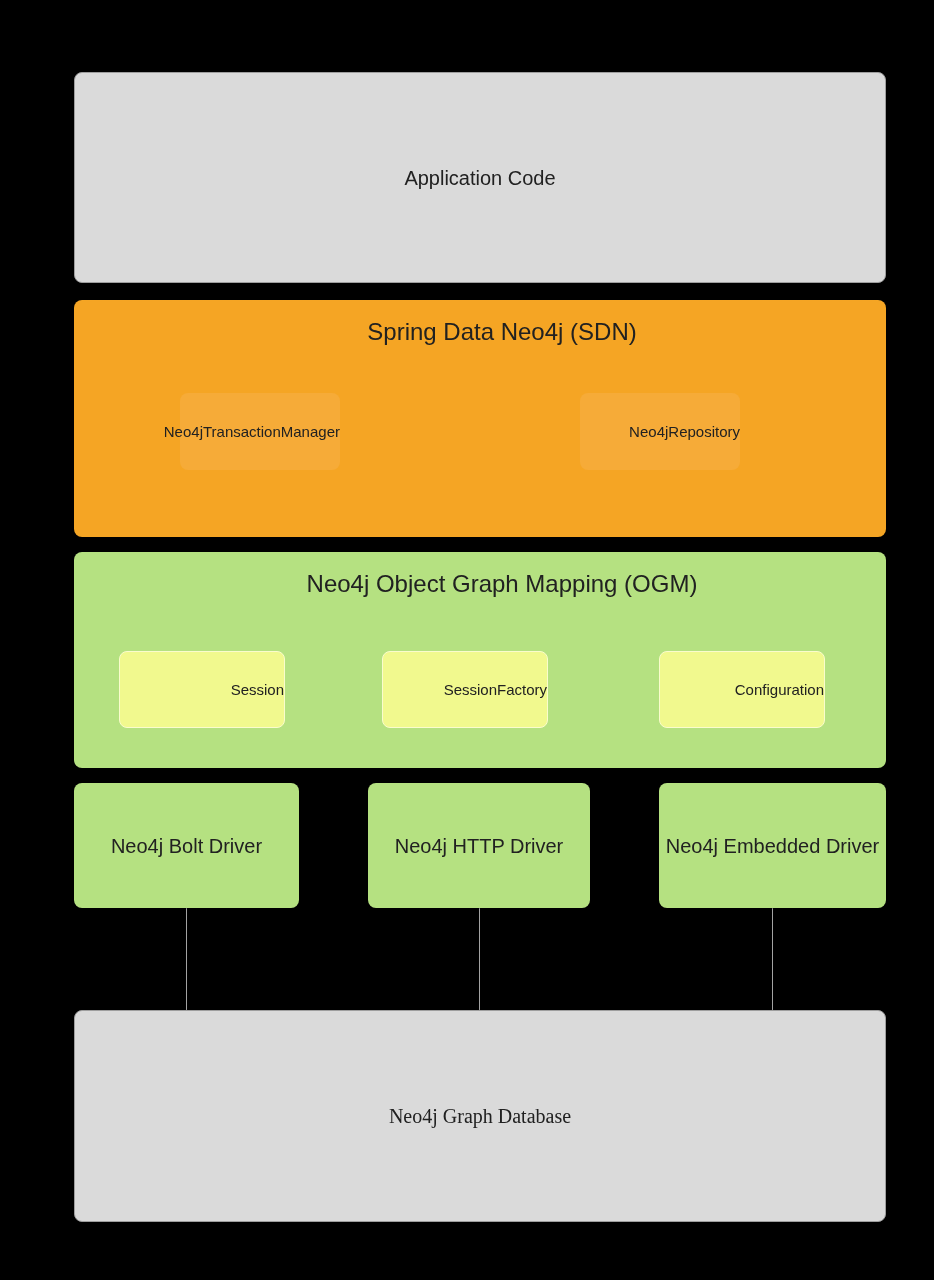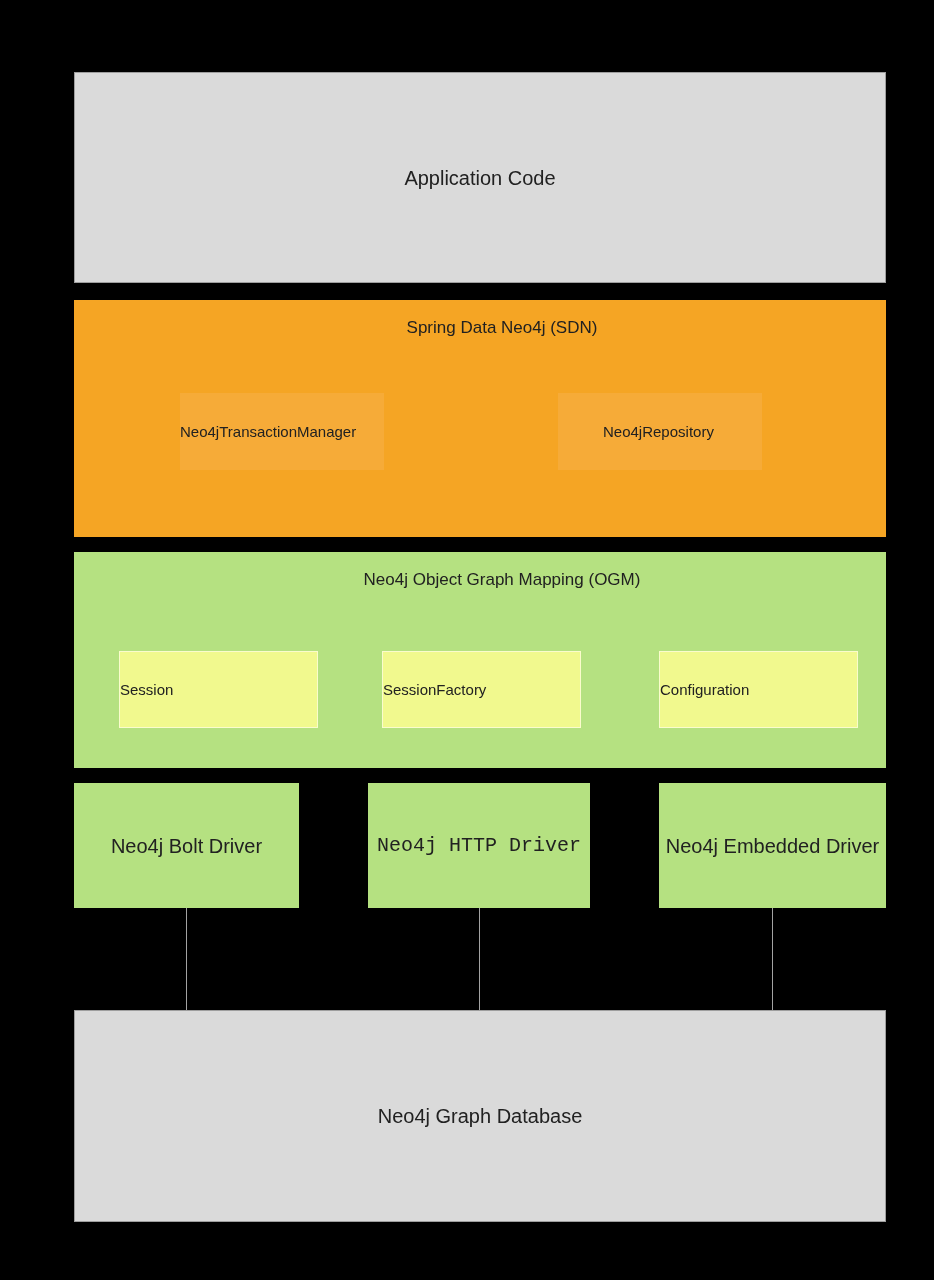--- a/index.html
+++ b/index.html
@@ -7,21 +7,21 @@
     --gray-box: #DADADA;
     --gray-border: #9E9E9E;
     --orange: #F5A524;
     --orange-inner: #F6AB38;
     --green: #B5E181;
     --yellow: #F1F98E;
     --yellow-border: #FAFCCC;
     --text: #212121;
     --connector: #A3A3A3;
   }
-  * { margin: 0; padding: 0; box-sizing: border-box; }
+  * { margin: 0; padding: 0; box-sizing: border-box; border-radius: 8px; }
   html, body {
     background: var(--background);
     font-family: "Liberation Sans", sans-serif;
     color: var(--text);
   }
   .stage {
     position: relative;
     width: 934px;
     height: 1280px;
     background: var(--background);
@@ -34,58 +34,58 @@
     justify-content: center;
   }
   .label-lg { font-size: 20px; line-height: 1.2; color: var(--text); }
   .label-sm { font-size: 15px; line-height: 1.2; color: var(--text); }
 
   .gray-box {
     background: var(--gray-box);
     border: 1px solid var(--gray-border);
   }
   .app-code   { left: 74px; top: 72px;   width: 812px; height: 211px; }
-  .database   { left: 74px; top: 1010px; width: 812px; height: 212px; }
+  .database   { left: 74px; top: 1010px; width: 812px; height: 212px; font-family: Liberation Serif, serif; }
 
   .container-layer { position: absolute; }
   .layer-title {
     position: absolute;
     top: 18px; left: 0; right: 0;
     text-align: center;
-    font-size: 17px;
+    font-size: 24px;
     line-height: 1.2;
     color: var(--text);
     margin-left: 44px;
   }
 
   .sdn { left: 74px; top: 300px; width: 812px; height: 237px; background: var(--orange); }
   .orange-inner {
     position: absolute;
-    top: 93px; width: 204px; height: 77px;
+    top: 93px; width: 160px; height: 77px;
     background: var(--orange-inner);
-    display: flex; align-items: center; justify-content: flex-start;
+    display: flex; align-items: center; justify-content: flex-end;
   }
   .sdn-tm   { left: 106px; }
-  .sdn-repo { left: 484px; padding-left: 45px; }
+  .sdn-repo { left: 506px; padding-left: 45px; }
 
   .ogm { left: 74px; top: 552px; width: 812px; height: 216px; background: var(--green); }
   .yellow-inner {
     position: absolute;
-    top: 99px; width: 199px; height: 77px;
+    top: 99px; width: 166px; height: 77px;
     background: var(--yellow);
     border: 1px solid var(--yellow-border);
-    display: flex; align-items: center; justify-content: flex-start;
+    display: flex; align-items: center; justify-content: flex-end;
   }
   .ogm-session { left: 45px; }
   .ogm-factory { left: 308px; }
   .ogm-config  { left: 569px; margin-left: 16px; }
 
   .driver { top: 783px; height: 125px; background: var(--green); }
   .driver-bolt     { left: 74px;  width: 225px; }
-  .driver-http     { left: 368px; width: 222px; font-family: Liberation Mono, monospace; }
+  .driver-http     { left: 368px; width: 222px; }
   .driver-embedded { left: 659px; width: 227px; text-align: right; }
 
   .connector {
     position: absolute;
     top: 908px;
     width: 1px;
     height: 102px;
     background: var(--connector);
   }
   .conn-bolt     { left: 186px; }

